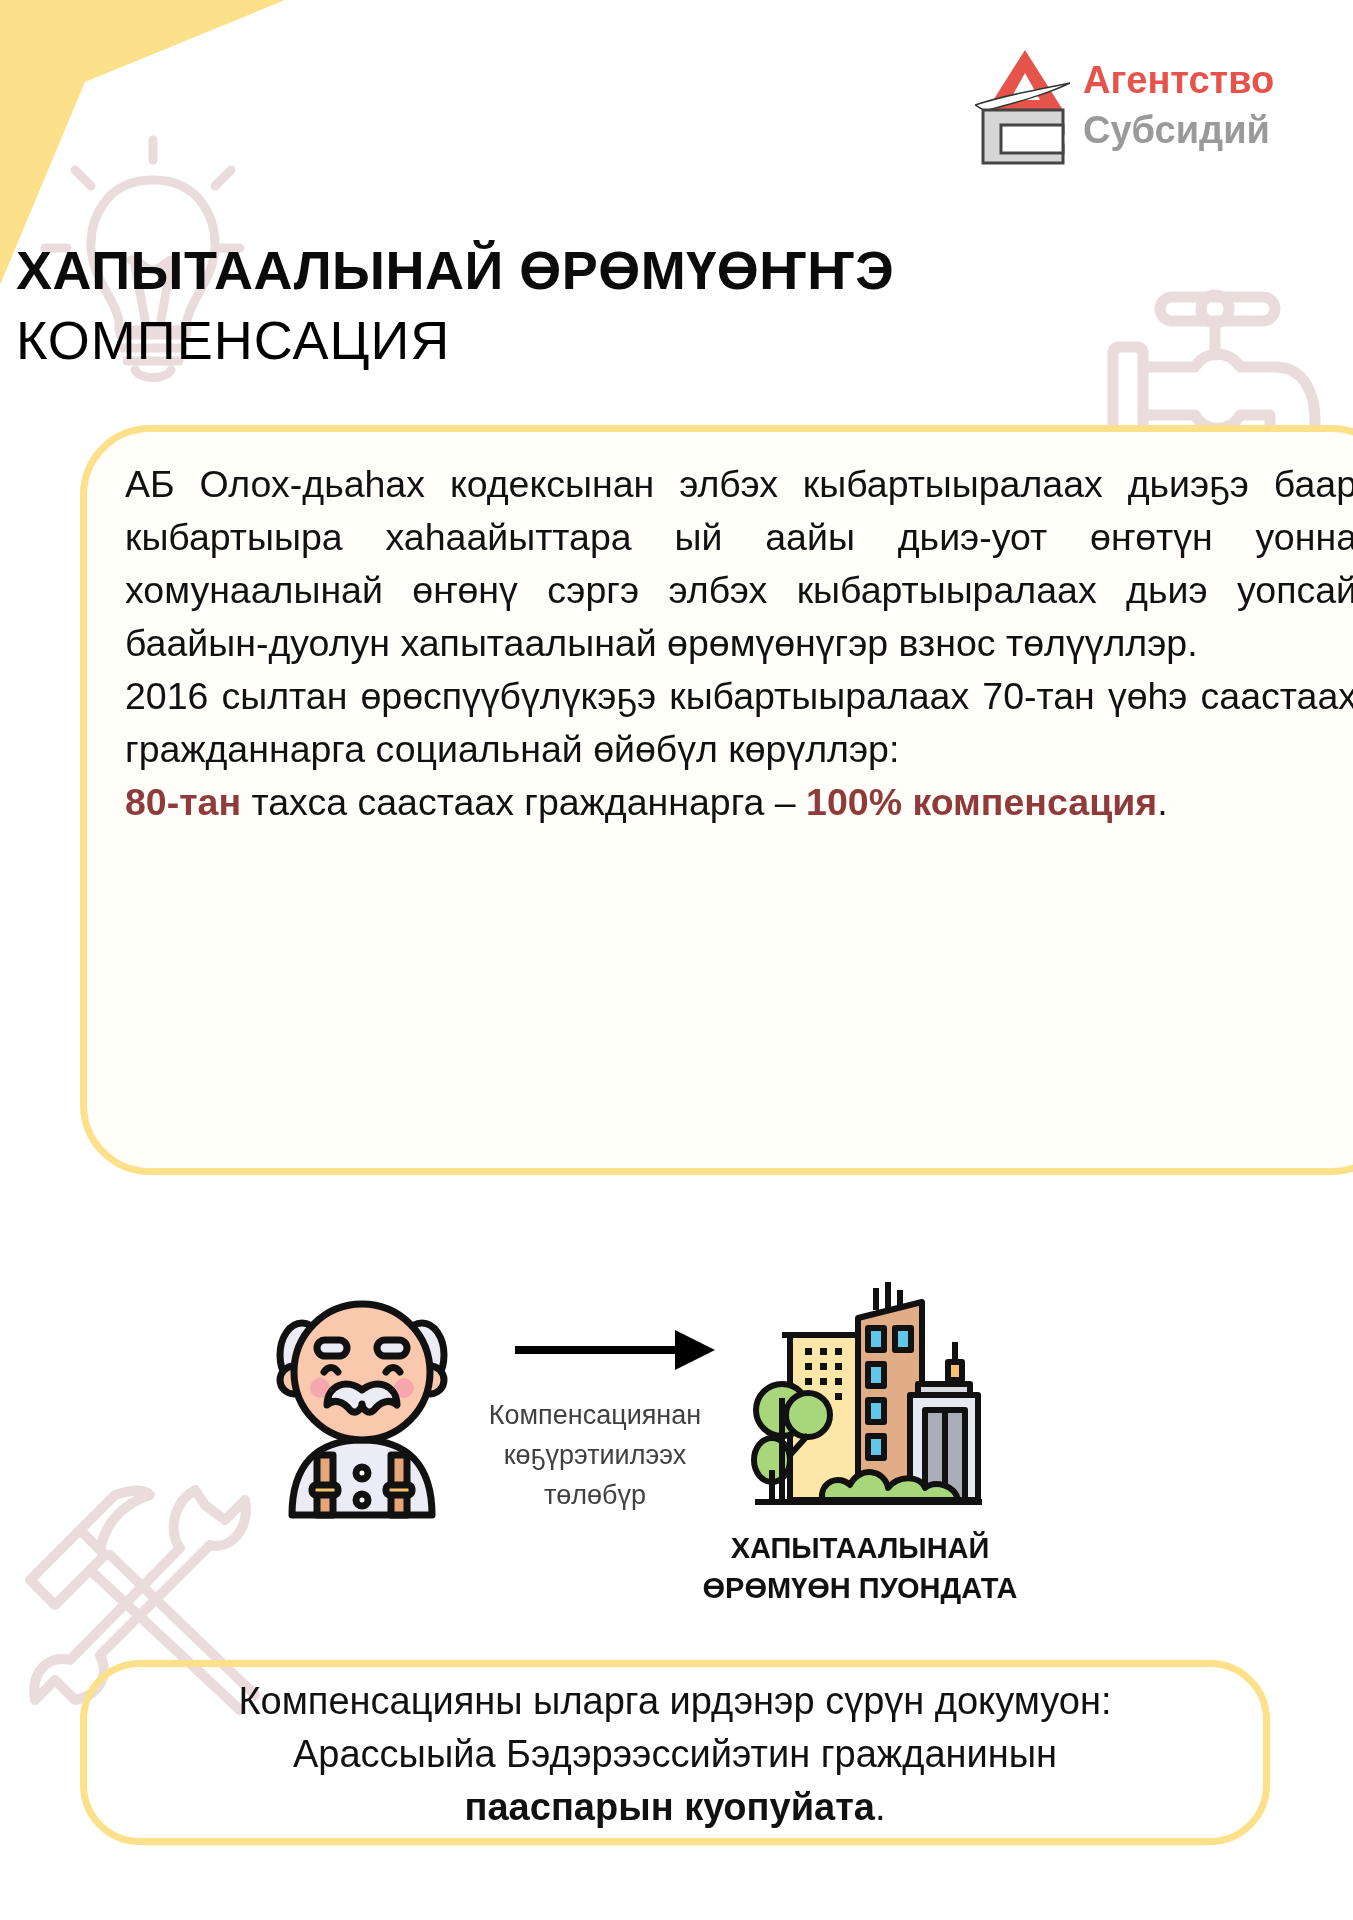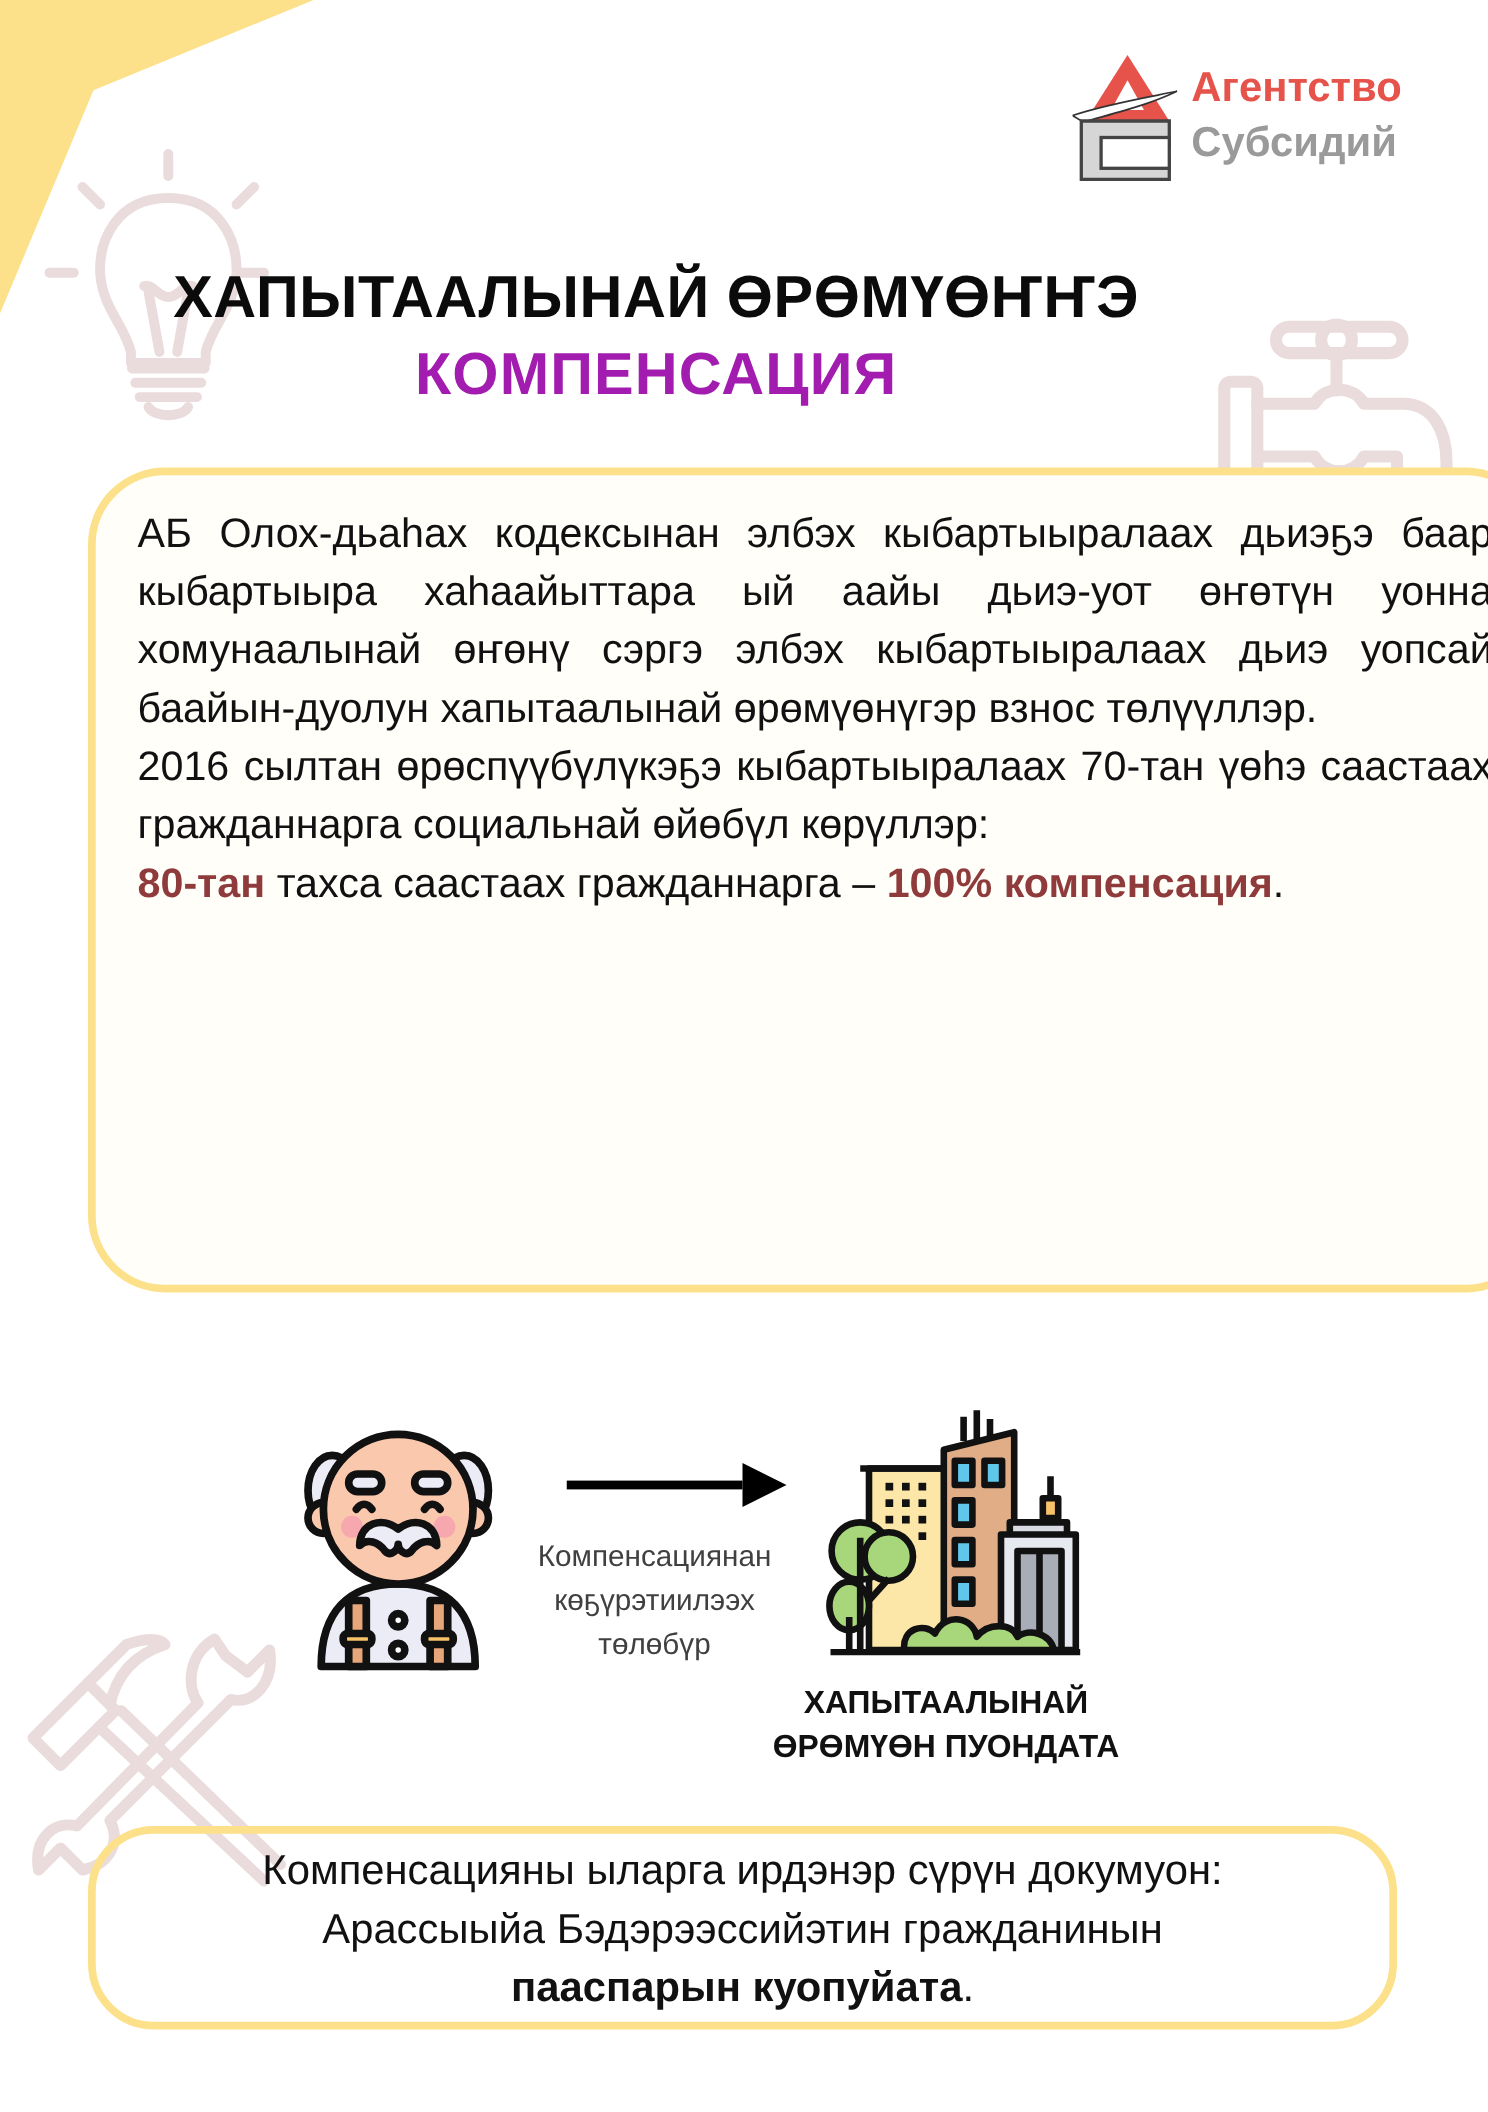--- a/index.html
+++ b/index.html
@@ -8,23 +8,23 @@
     background:#ffffff;
     font-family:"Liberation Sans", sans-serif;
     color:#111;
   }
   .corner { position:absolute; left:0; top:0; }
   .deco { position:absolute; }
   .logo { position:absolute; left:975px; top:45px; width:320px; height:120px; }
   .logo-text { position:absolute; left:108px; top:10px; font-weight:bold; font-size:38px; line-height:50px; }
   .logo-line1 { color:#e5534b; }
   .logo-line2 { color:#9a9a9a; }
-  .title { position:absolute; left:4px; width:1185px; text-align:center; top:235px; }
+  .title { position:absolute; left:16px; width:1185px; top:235px; }
   .title-line1 { font-size:54px; font-weight:bold; color:#0b0b0b; line-height:70px; letter-spacing:0.5px; }
-  .title-line2 { font-size:54px; font-weight:bold; color:#a21caf; line-height:70px; letter-spacing:1px; }
+  .title-line2 { font-size:54px; font-weight:normal; color:#000000; line-height:70px; letter-spacing:1px; }
   .main-box {
     position:absolute; left:80px; top:425px; width:1322px; height:750px;
     box-sizing:border-box; border:7px solid #fde08a; border-radius:70px;
     background:#fffef9;
     padding:26px 38px 0 38px;
   }
   .para { font-size:37.5px; line-height:53px; text-align:justify; text-align-last:left; color:#111; }
   .para.gap { margin-top:53px; }
   .hl { color:#8f3b3b; font-weight:bold; }
   .scheme { position:absolute; left:270px; top:1280px; width:820px; height:340px; }

